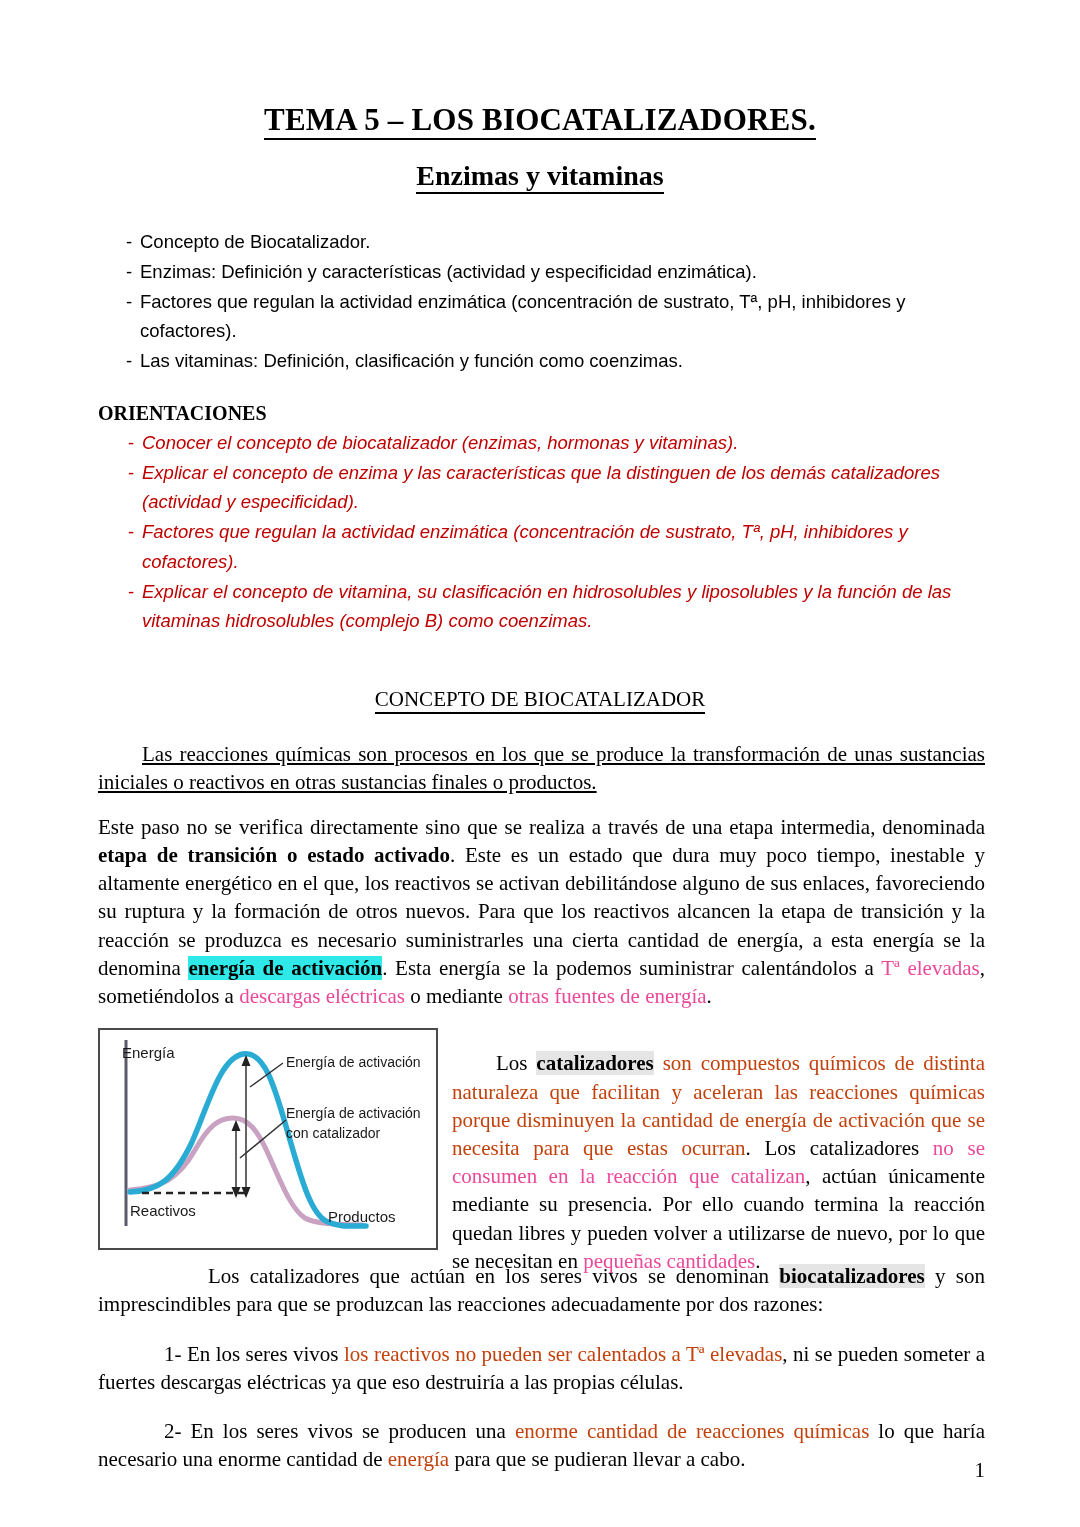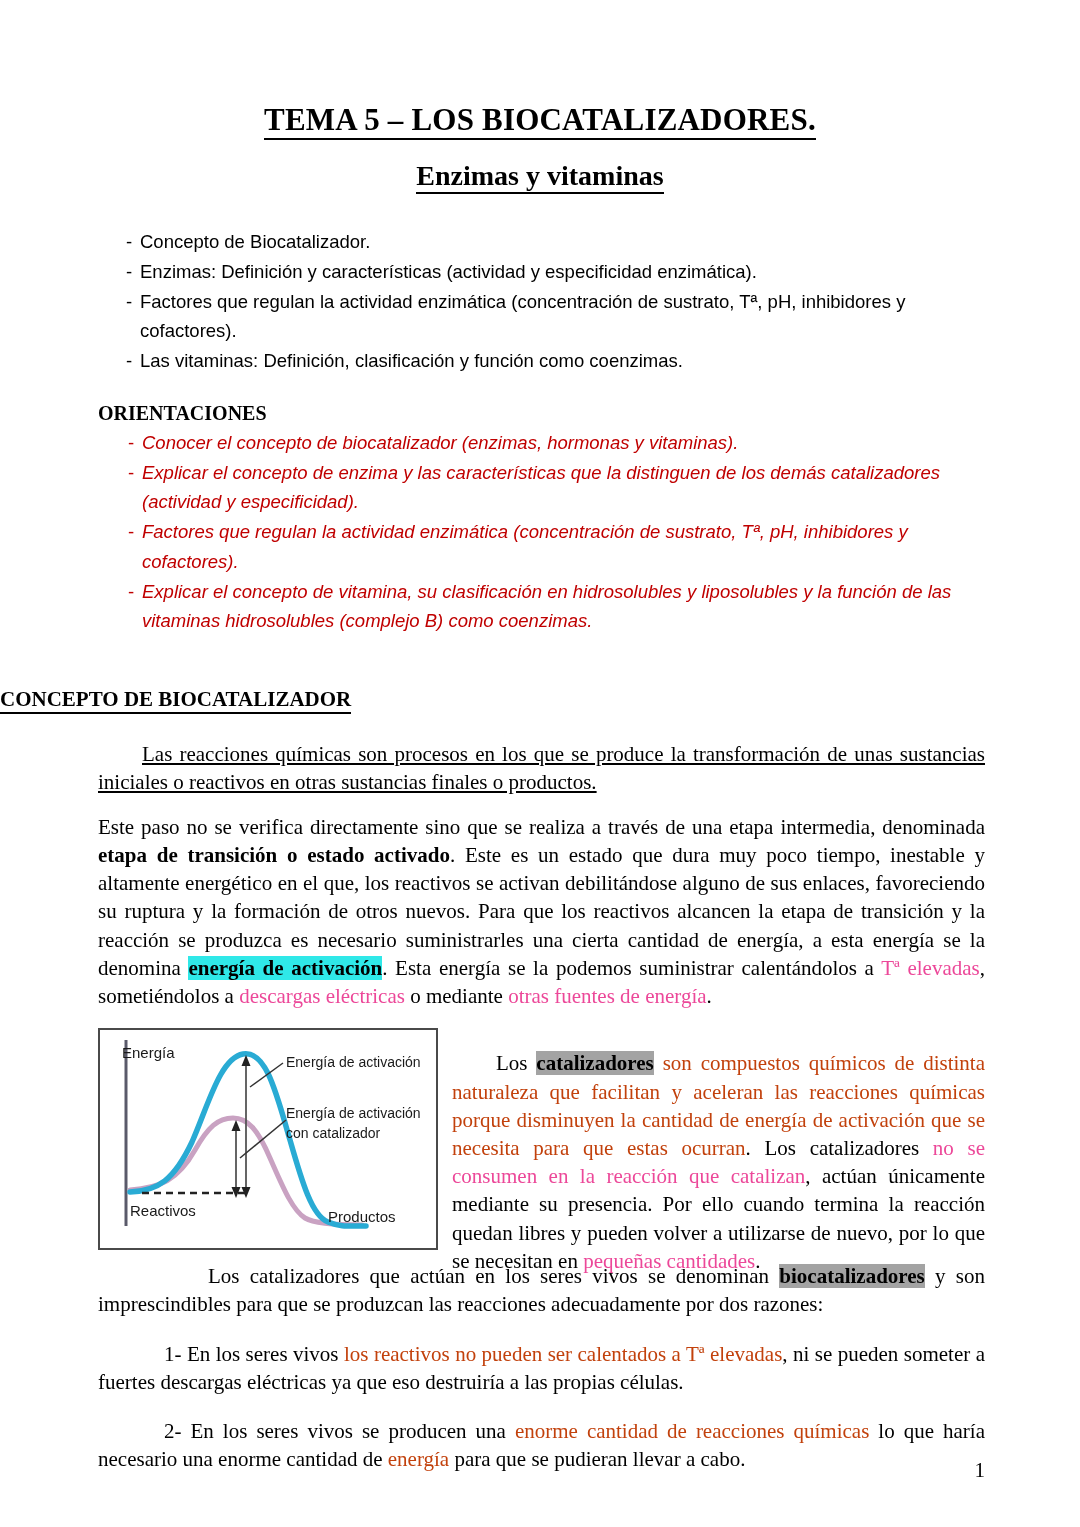--- a/index.html
+++ b/index.html
@@ -65,42 +65,43 @@
   .orient{
     padding-left:98px;padding-right:80px;
     color:#C00000;
     font-style:italic;
     margin-top:3px;
   }
   .orient li{ padding-left:44px; }
   .orient li .dash{ left:30px; font-style:normal;}
   
   .section-head{
-    font-weight:bold;
+    text-align:center;
+    font-weight:normal;
     font-size:21px;
     margin-top:52px;
   }
   .section-head u{ text-decoration:none; border-bottom:2px solid #000; padding-bottom:1px;}
   
   .body{
     padding-left:98px;
     padding-right:95px;
     font-size:21px;
     line-height:1.345;
     text-align:justify;
   }
   .body p{ margin:0 0 0 0; }
   .p-indent{ text-indent:44px; }
   .gap-lg{ margin-top:28px !important;text-decoration:underline; }
   .gap-md{ margin-top:16px !important; }
   .red{ color:#c2410c; }
   .blue{ color:#ec4899; }
   .bold{ font-weight:bold; }
   .hl-cyan{ background:#2FE8E8; }
-  .hl-yellow{ background:#a3a3a3; }
+  .hl-yellow{ background:#e5e5e5; }
   
   .fig-wrap{
     margin-top:18px;
     padding-left:98px;padding-right:95px;
     overflow:hidden;
   }
   .figure{
     float:left;
     width:340px;height:222px;
     border:2px solid #4a4a4a;

